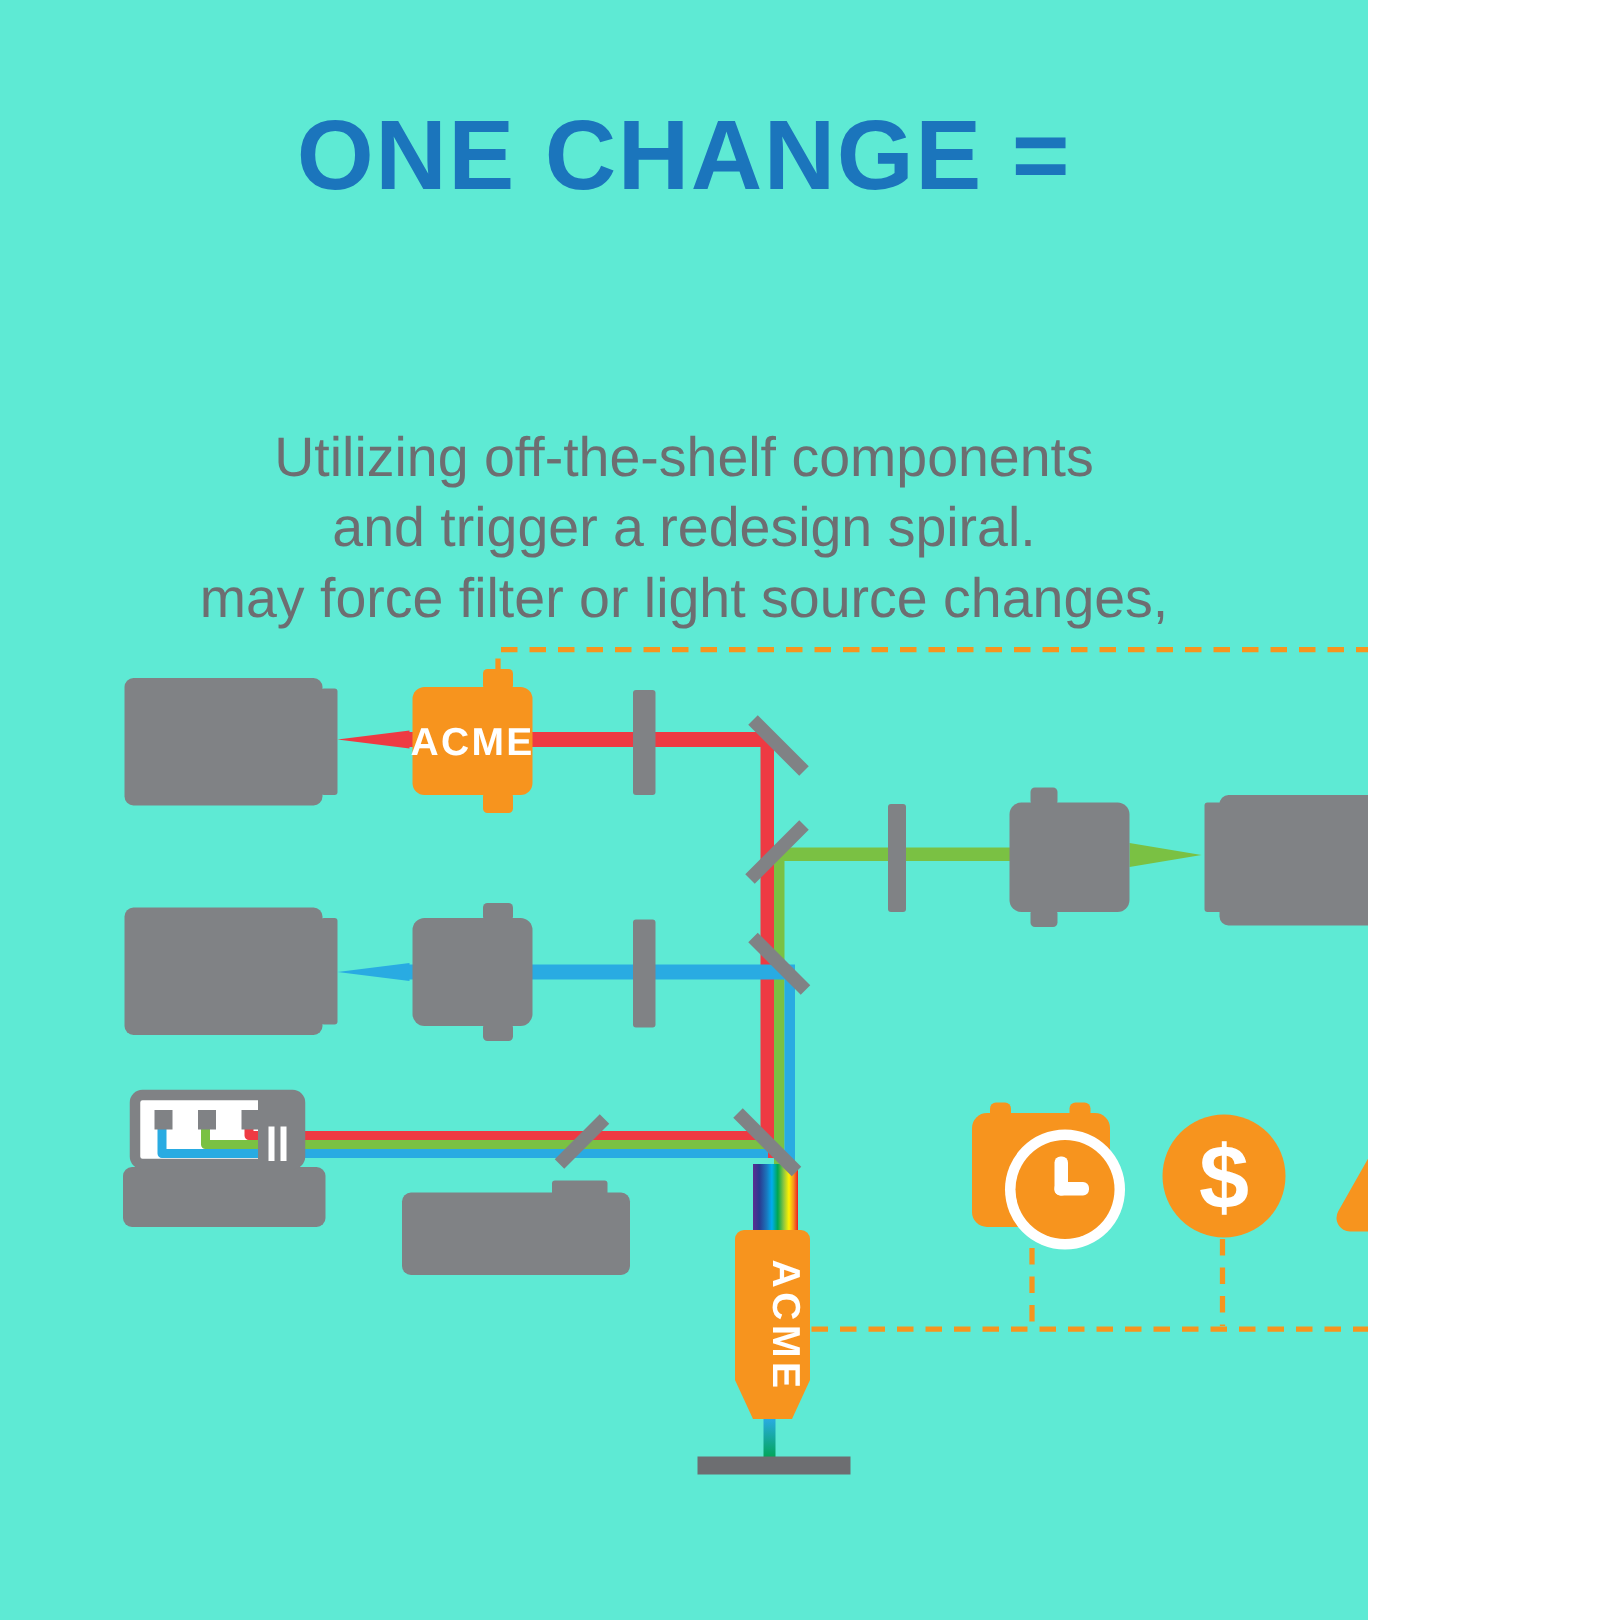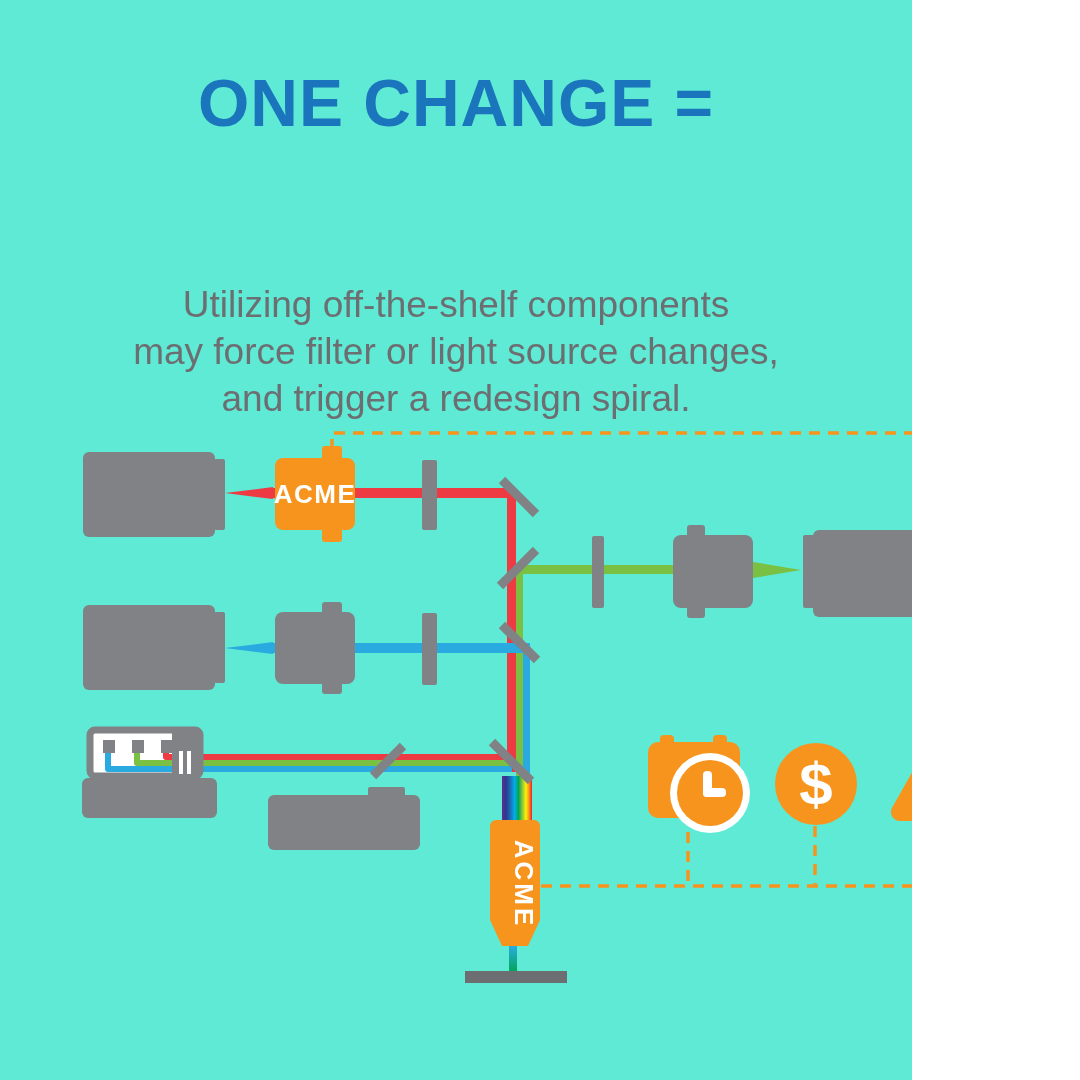--- a/index.html
+++ b/index.html
@@ -51,22 +51,22 @@
 <body>
 
 <div class="canvas">
 
   <div class="headline">
     <div>ONE CHANGE =</div>
   </div>
 
   <div class="sub">
     <div>Utilizing off-the-shelf components</div>
+    <div>and trigger a redesign spiral.</div>
     <div>may force filter or light source changes,</div>
-    <div>and trigger a redesign spiral.</div>
   </div>
 
   <svg class="diagram" width="1080" height="1080" viewBox="0 0 1080 1080">
     <defs>
       <linearGradient id="rainbow" x1="0" y1="0" x2="1" y2="0">
         <stop offset="0" stop-color="#5C2D91"></stop>
         <stop offset="0.14" stop-color="#2B3990"></stop>
         <stop offset="0.3" stop-color="#1B75BC"></stop>
         <stop offset="0.42" stop-color="#00AEEF"></stop>
         <stop offset="0.55" stop-color="#00A651"></stop>

